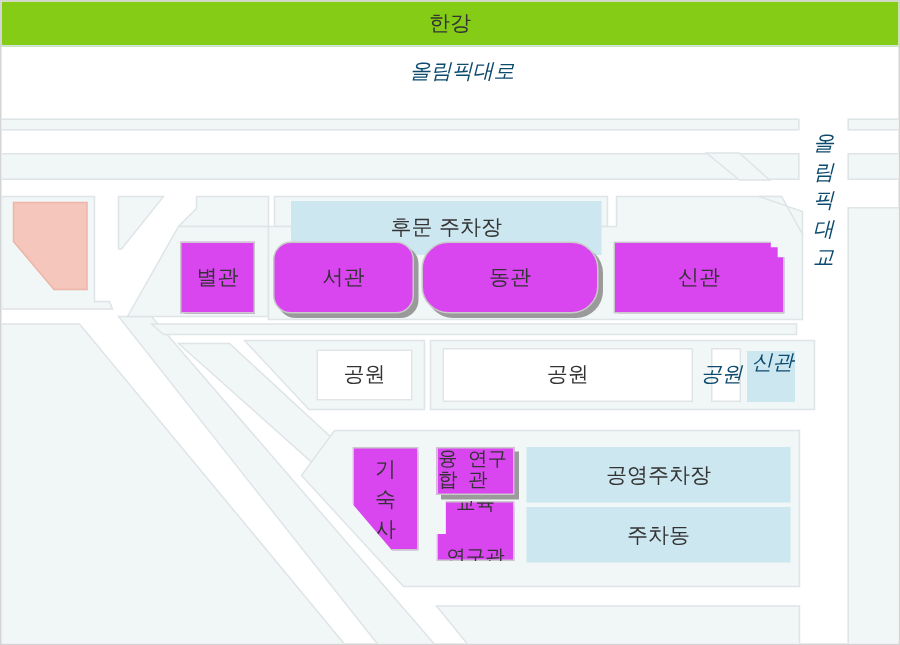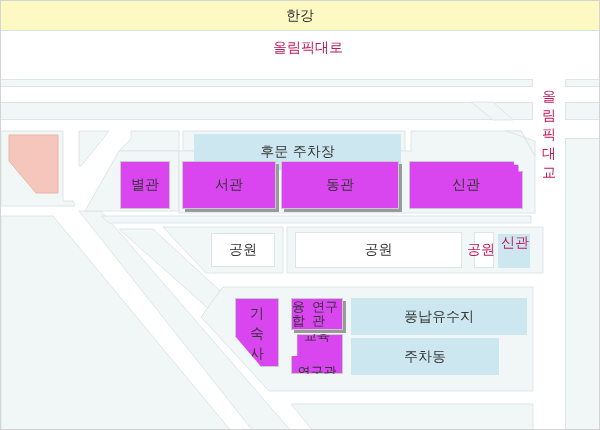--- a/index.html
+++ b/index.html
@@ -1,31 +1,31 @@
 <!DOCTYPE html>
 <html><head>
 <meta charset="utf-8">
 <style>
   html, body { margin:0; padding:0; }
   body { width:600px; height:430px; overflow:hidden; background:#fff;
          font-family:"DejaVu Sans","Liberation Sans",sans-serif; color:#333; }
   #map { position:relative; width:598px; height:428px; border:1px solid #d4d4d4; background:#ffffff; overflow:hidden; }
   .abs { position:absolute; }
-  .river { left:0; top:0; width:598px; height:29px; background:#fef9c3; border-bottom:1px solid #d0e6e6;
+  .river { left:0; top:0; width:598px; height:29px; background:#84cc16; border-bottom:1px solid #d0e6e6;
            display:flex; align-items:center; justify-content:center; font-size:14px; }
   .road-label { font-size:14px; color:#333; }
   .block { position:absolute; background:#f1f6f7; border:1px solid #dfe4e6; box-sizing:border-box; }
   .bld { position:absolute; background:#d946ef; border:1px solid #c9c9c9; box-sizing:border-box;
          box-shadow:3px 3px 0 #9a9a9a; display:flex; align-items:center; justify-content:center;
          font-size:14px; color:#333; }
   .park { position:absolute; background:#fff; border:1px solid #e0e4e6; box-sizing:border-box;
           display:flex; align-items:center; justify-content:center; font-size:14px; }
   .parking { position:absolute; background:#cce7f0; display:flex; align-items:center; justify-content:center;
              font-size:14px; color:#333; }
-  .label { position:absolute; font-size:14px; color:#be185d; white-space:nowrap; }
+  .label { position:absolute; font-size:14px; color:#0c4a6e; white-space:nowrap;font-style:italic; }
   svg.ov { position:absolute; left:0; top:0; }
 </style>
 </head>
 <body>
 
 <div id="map">
 
   <div class="abs river">
     <span>한강</span>
   </div>
@@ -86,24 +86,24 @@
     <div>올</div>
     <div>림</div>
     <div>픽</div>
     <div>대</div>
     <div>교</div>
   </div>
 
   <div class="bld" style="left:119px; top:160px; width:50px; height:48px; clip-path:polygon(0 0,100% 0,100% 100%,0 100%);">
     <span>별관</span>
   </div>
-  <div class="bld" style="left:181px; top:160px; width:94px; height:48px;">
+  <div class="bld" style="left:181px; top:160px; width:94px; height:48px;border-radius:12px;">
     <span>서관</span>
   </div>
-  <div class="bld" style="left:280px; top:160px; width:118px; height:48px;">
+  <div class="bld" style="left:280px; top:160px; width:118px; height:48px;border-radius:18px;">
     <span>동관</span>
   </div>
   <div class="bld" style="left:408px; top:160px; width:114px; height:48px; clip-path:polygon(0 0,92% 0,92% 8%,96% 8%,96% 22%,100% 22%,100% 100%,0 100%);">
     <span>신관</span>
   </div>
 
 
   <div class="park" style="left:210px; top:232px; width:64px; height:34px;">
     <span>공원</span>
   </div>
@@ -130,19 +130,19 @@
     <span>융합</span>
     <span>연구관</span>
   </div>
 
   <div class="bld" style="left:290px; top:333px; width:52px; height:40px; line-height:16px; flex-direction:column; font-size:13px; clip-path:polygon(12% 0,100% 0,100% 100%,0 100%,0 55%,12% 55%);gap:20px;">
     <span>교육</span>
     <span>연구관</span>
   </div>
 
   <div class="parking" style="left:350px; top:297px; width:176px; height:37px;">
-    <span>풍납유수지</span>
+    <span>공영주차장</span>
   </div>
-  <div class="parking" style="left:350px; top:337px; width:148px; height:37px;">
+  <div class="parking" style="left:350px; top:337px; width:176px; height:37px;">
     <span>주차동</span>
   </div>
 
 </div>
 
 </body></html>

